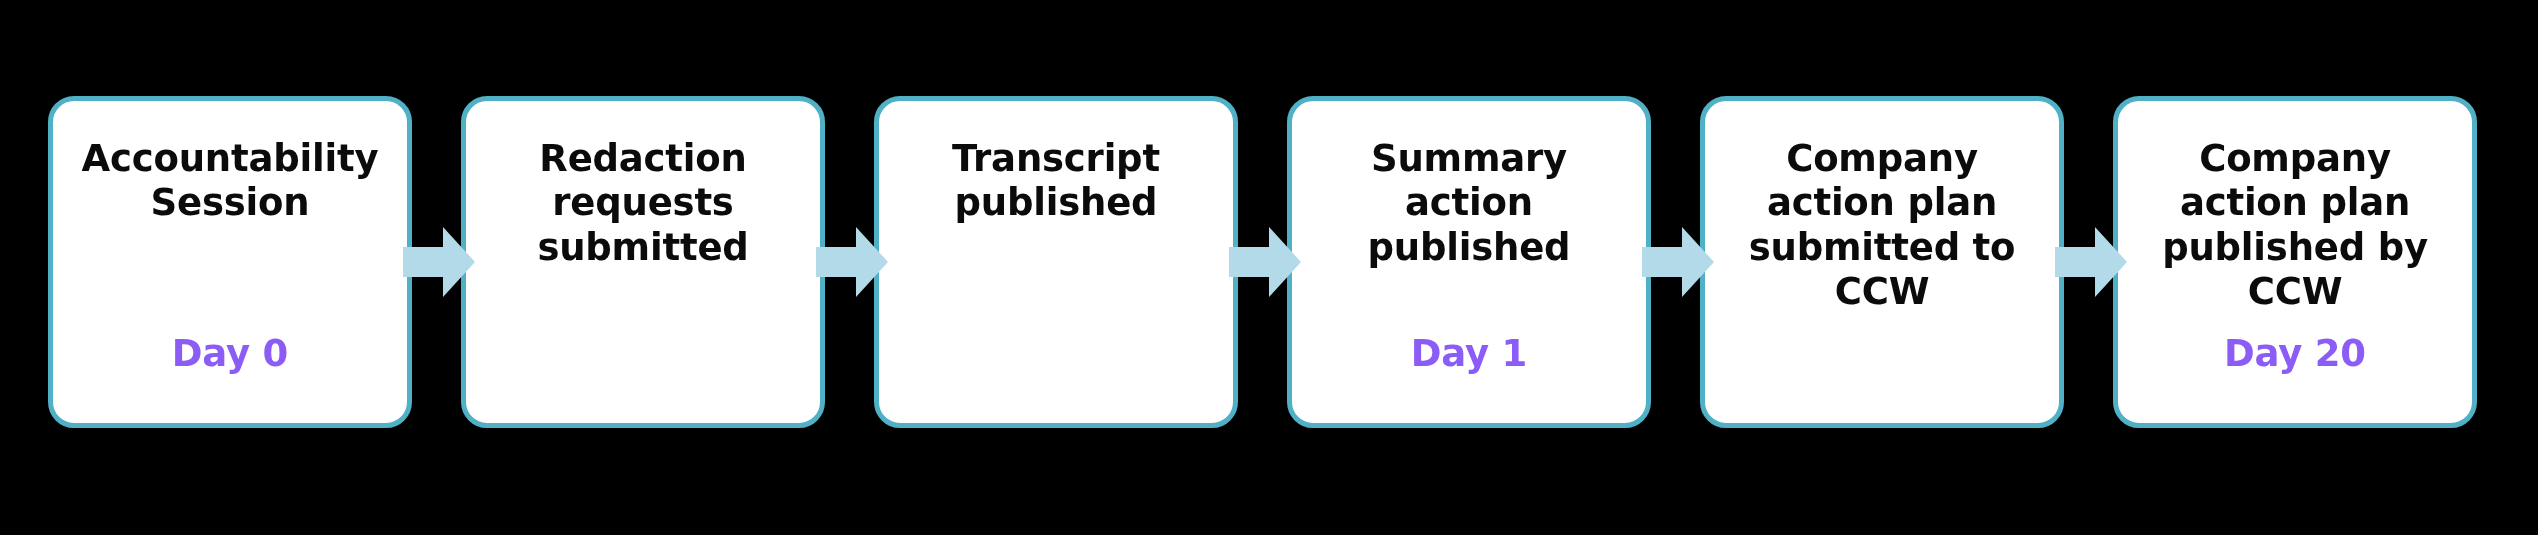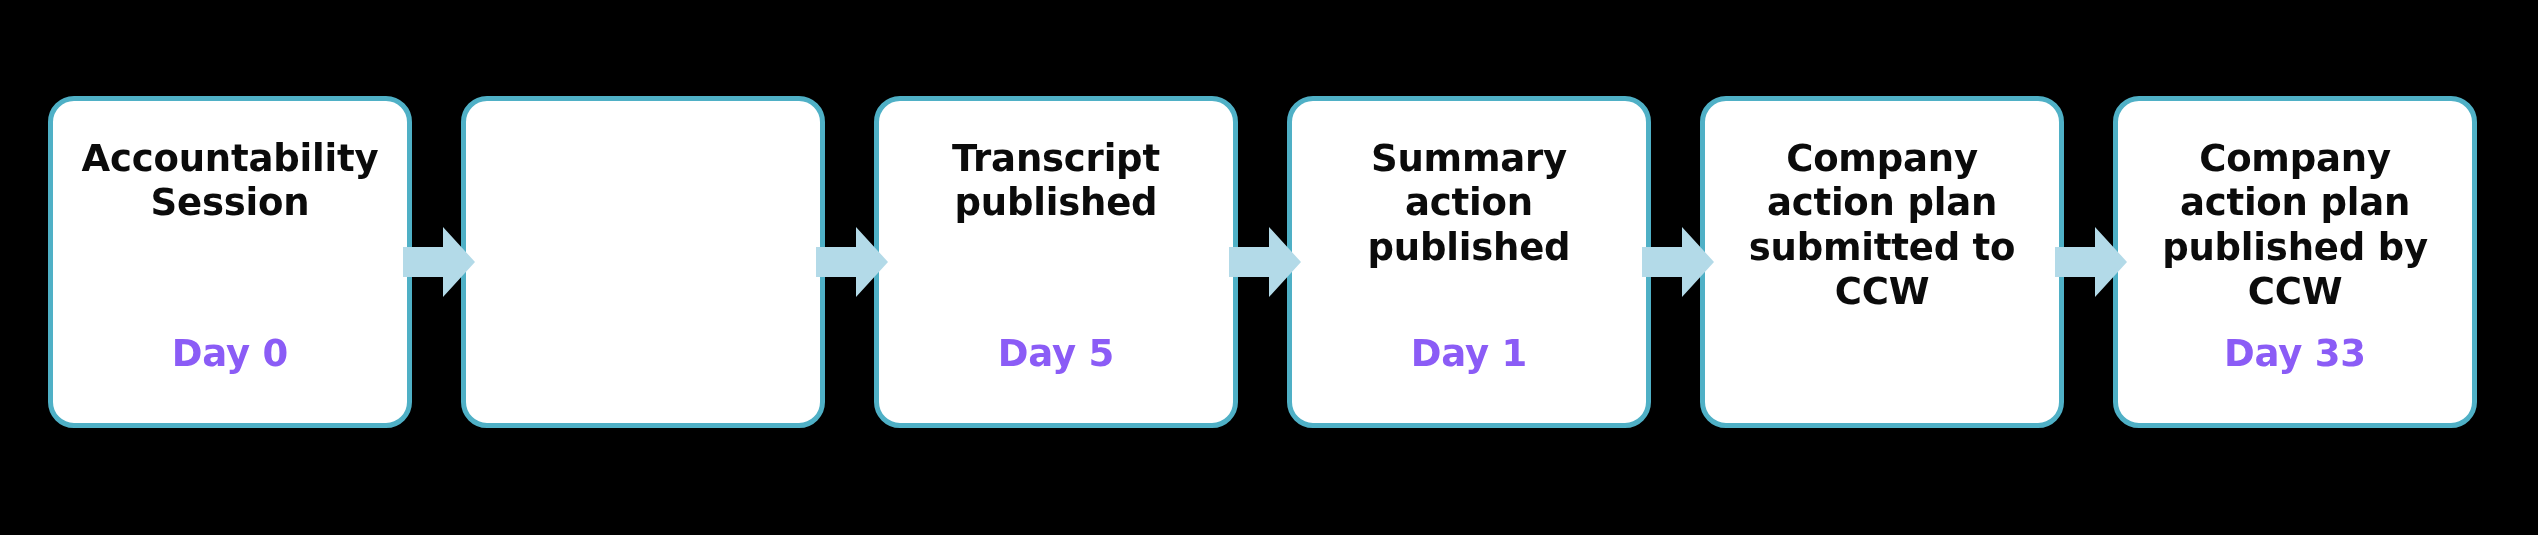--- a/index.html
+++ b/index.html
@@ -95,26 +95,28 @@
 
   <div class="flow-track">
 
     <div class="step-card">
       <div class="step-title">Accountability
 Session</div>
       <div class="step-day">Day 0</div>
     </div>
 
     <div class="step-card">
+      <div class="step-title">Redaction
+requests
+submitted</div>
     </div>
 
     <div class="step-card">
       <div class="step-title">Transcript
 published</div>
-      <div class="step-day">Day 5</div>
     </div>
 
     <div class="step-card">
       <div class="step-title">Summary
 action
 published</div>
       <div class="step-day">Day 1</div>
     </div>
 
     <div class="step-card">
@@ -122,21 +124,21 @@
 action plan
 submitted to
 CCW</div>
     </div>
 
     <div class="step-card">
       <div class="step-title">Company
 action plan
 published by
 CCW</div>
-      <div class="step-day">Day 33</div>
+      <div class="step-day">Day 20</div>
     </div>
 
   </div>
 
   <div class="flow-arrow" style="left:403px">
     <svg viewBox="0 0 72 70" xmlns="http://www.w3.org/2000/svg" aria-hidden="true">
       <polygon points="0,20 40,20 40,0 72,35 40,70 40,50 0,50" fill="#b3dae8"></polygon>
     </svg>
   </div>
 

